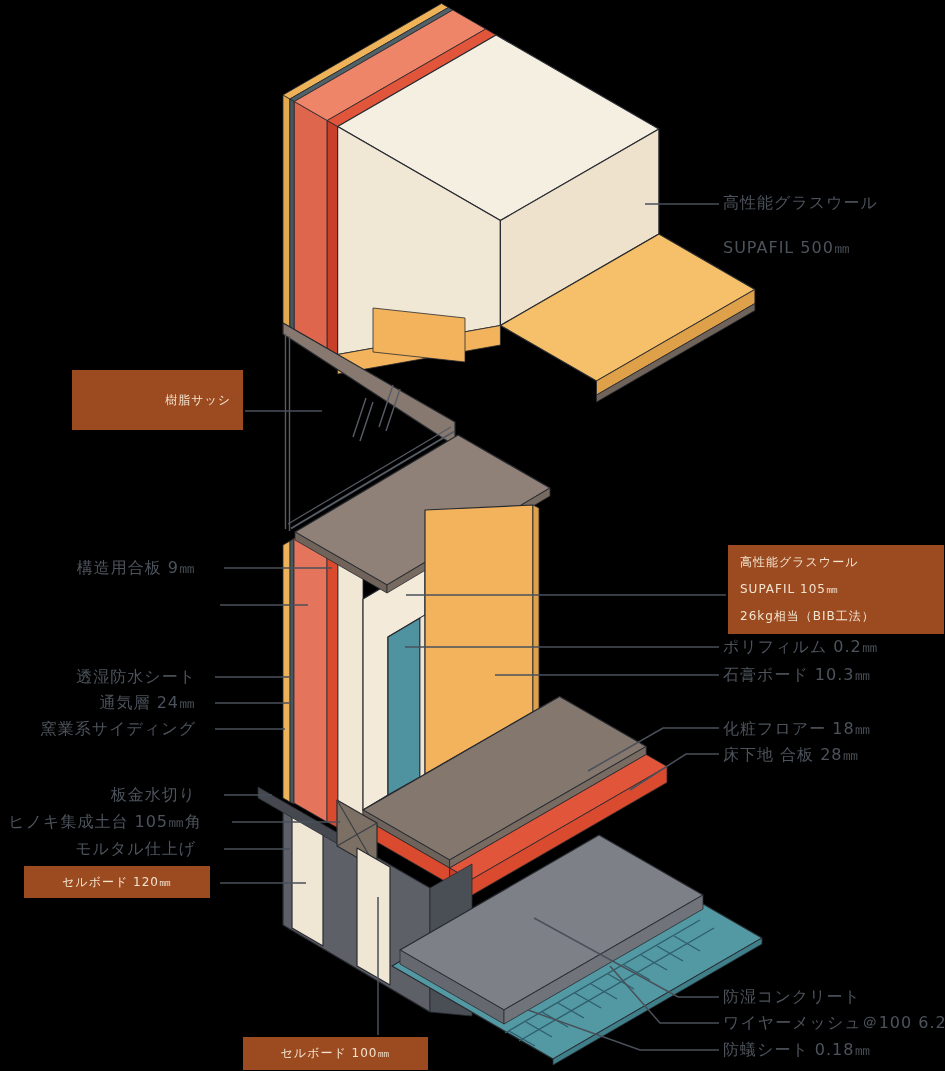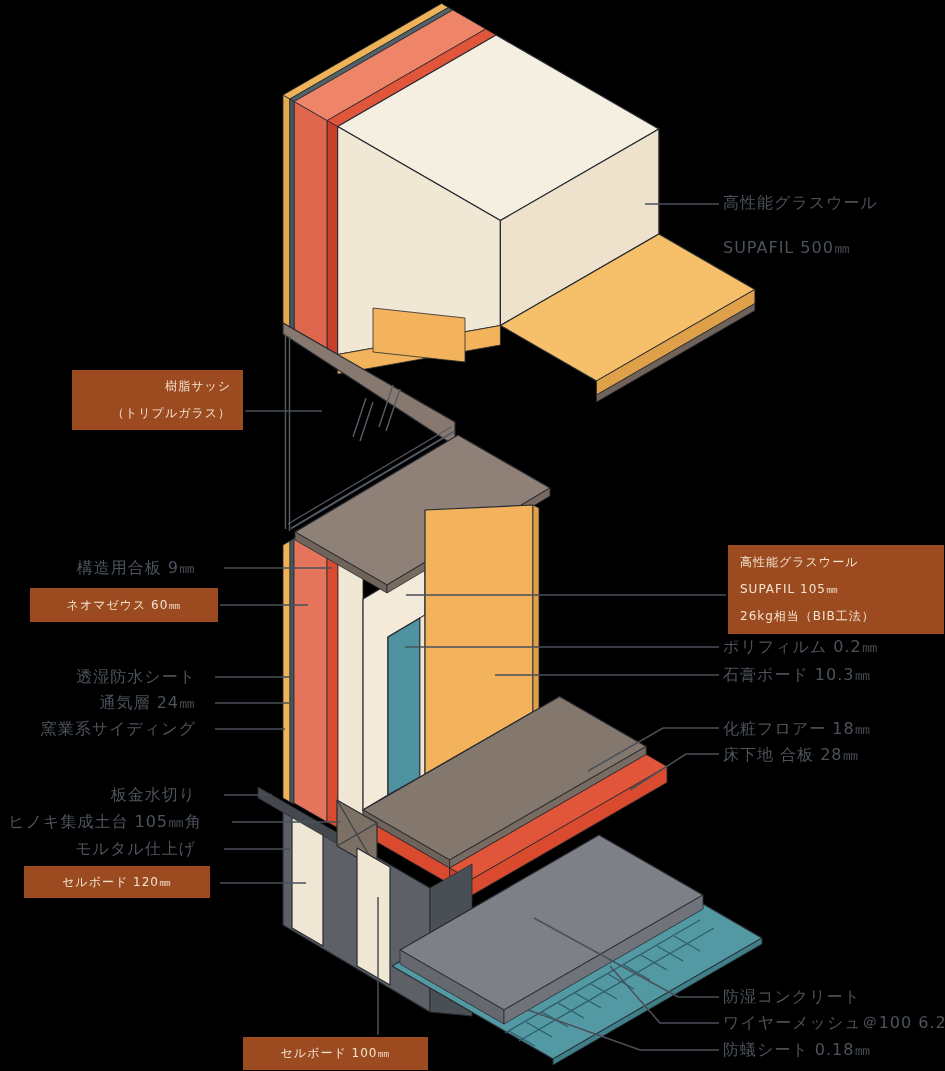--- a/index.html
+++ b/index.html
@@ -150,27 +150,23 @@
     <polyline points="610,966 660,1023 719,1023"></polyline>
     <polyline points="528,1010 640,1050 719,1050"></polyline>
   </g>
 </svg>
 
 <div class="lab rlab" style="top:192px">高性能グラスウール</div>
 <div class="lab rlab" style="top:237px">SUPAFIL 500㎜</div>
 
 <div class="hlbox hl-right" style="left:72px;top:370px;width:171px;height:60px">
   <div>樹脂サッシ</div>
-  <div>（トリプルガラス）</div>
 </div>
 
 <div class="lab llab" style="top:557px">構造用合板 9㎜</div>
-<div class="hlbox hl-center" style="left:30px;top:588px;width:188px;height:34px">
-  <div>ネオマゼウス 60㎜</div>
-</div>
 <div class="lab llab" style="top:666px">透湿防水シート</div>
 <div class="lab llab" style="top:692px">通気層 24㎜</div>
 <div class="lab llab" style="top:718px">窯業系サイディング</div>
 <div class="lab llab" style="top:784px">板金水切り</div>
 <div class="lab llab" style="top:811px;right:717px">ヒノキ集成土台 105㎜角</div>
 <div class="lab llab" style="top:838px">モルタル仕上げ</div>
 <div class="hlbox hl-center" style="left:24px;top:866px;width:186px;height:32px">
   <div>セルボード 120㎜</div>
 </div>
 <div class="hlbox hl-center" style="left:243px;top:1037px;width:185px;height:33px">

